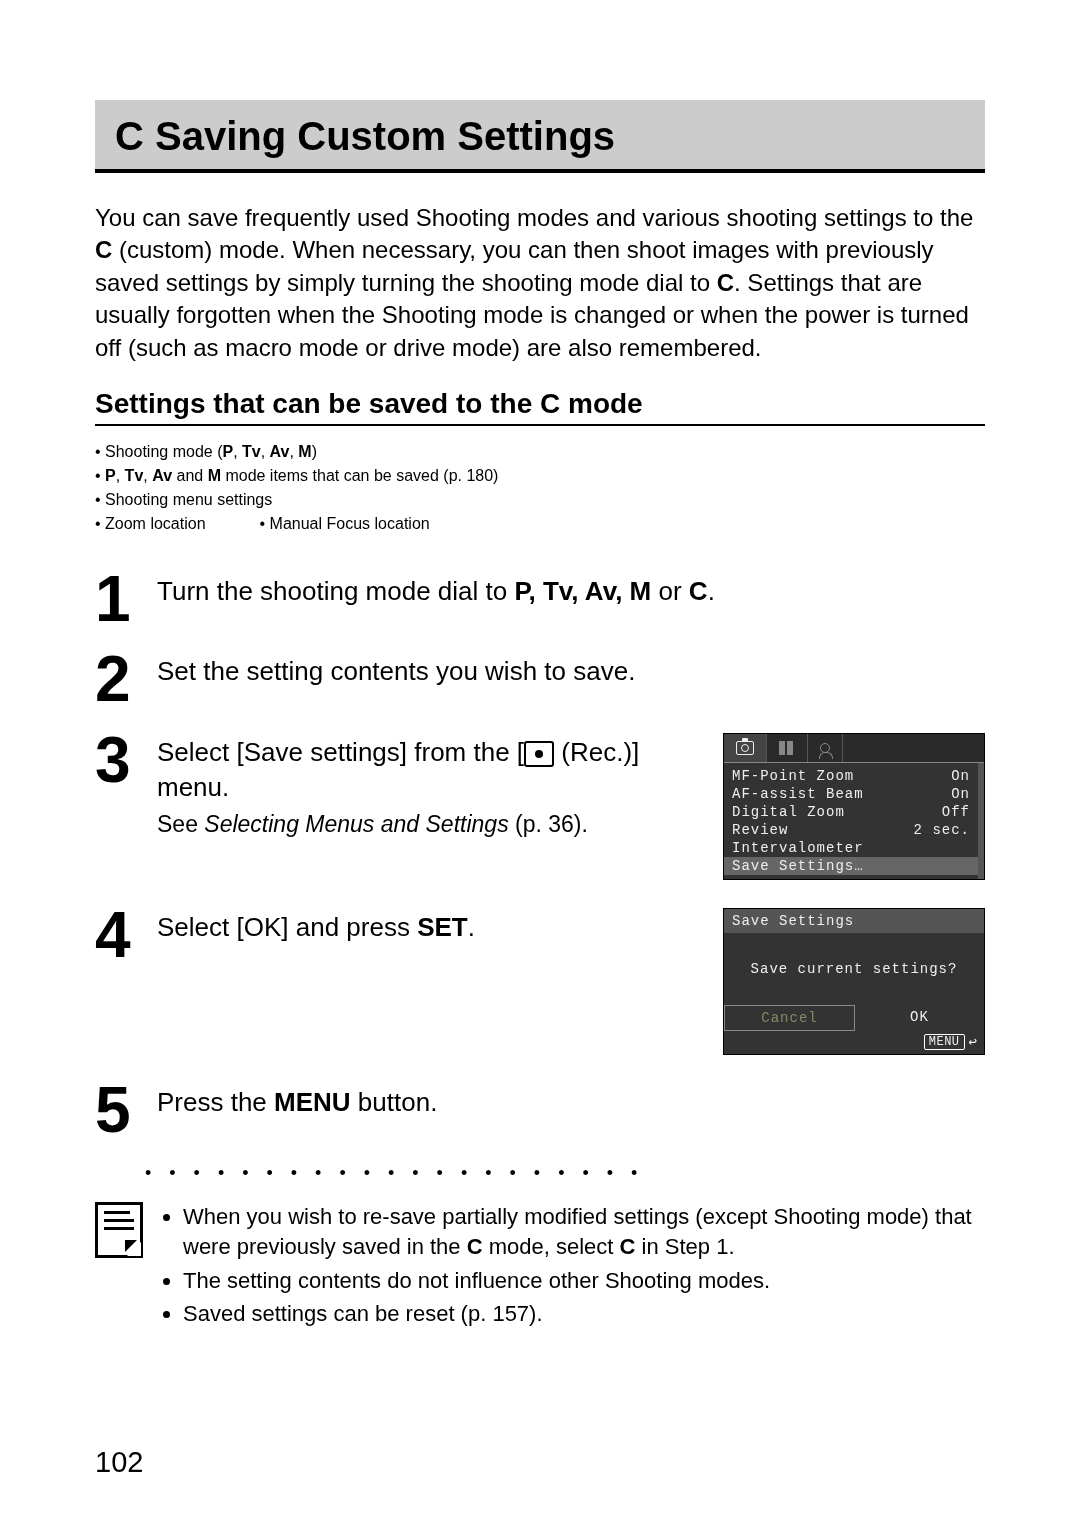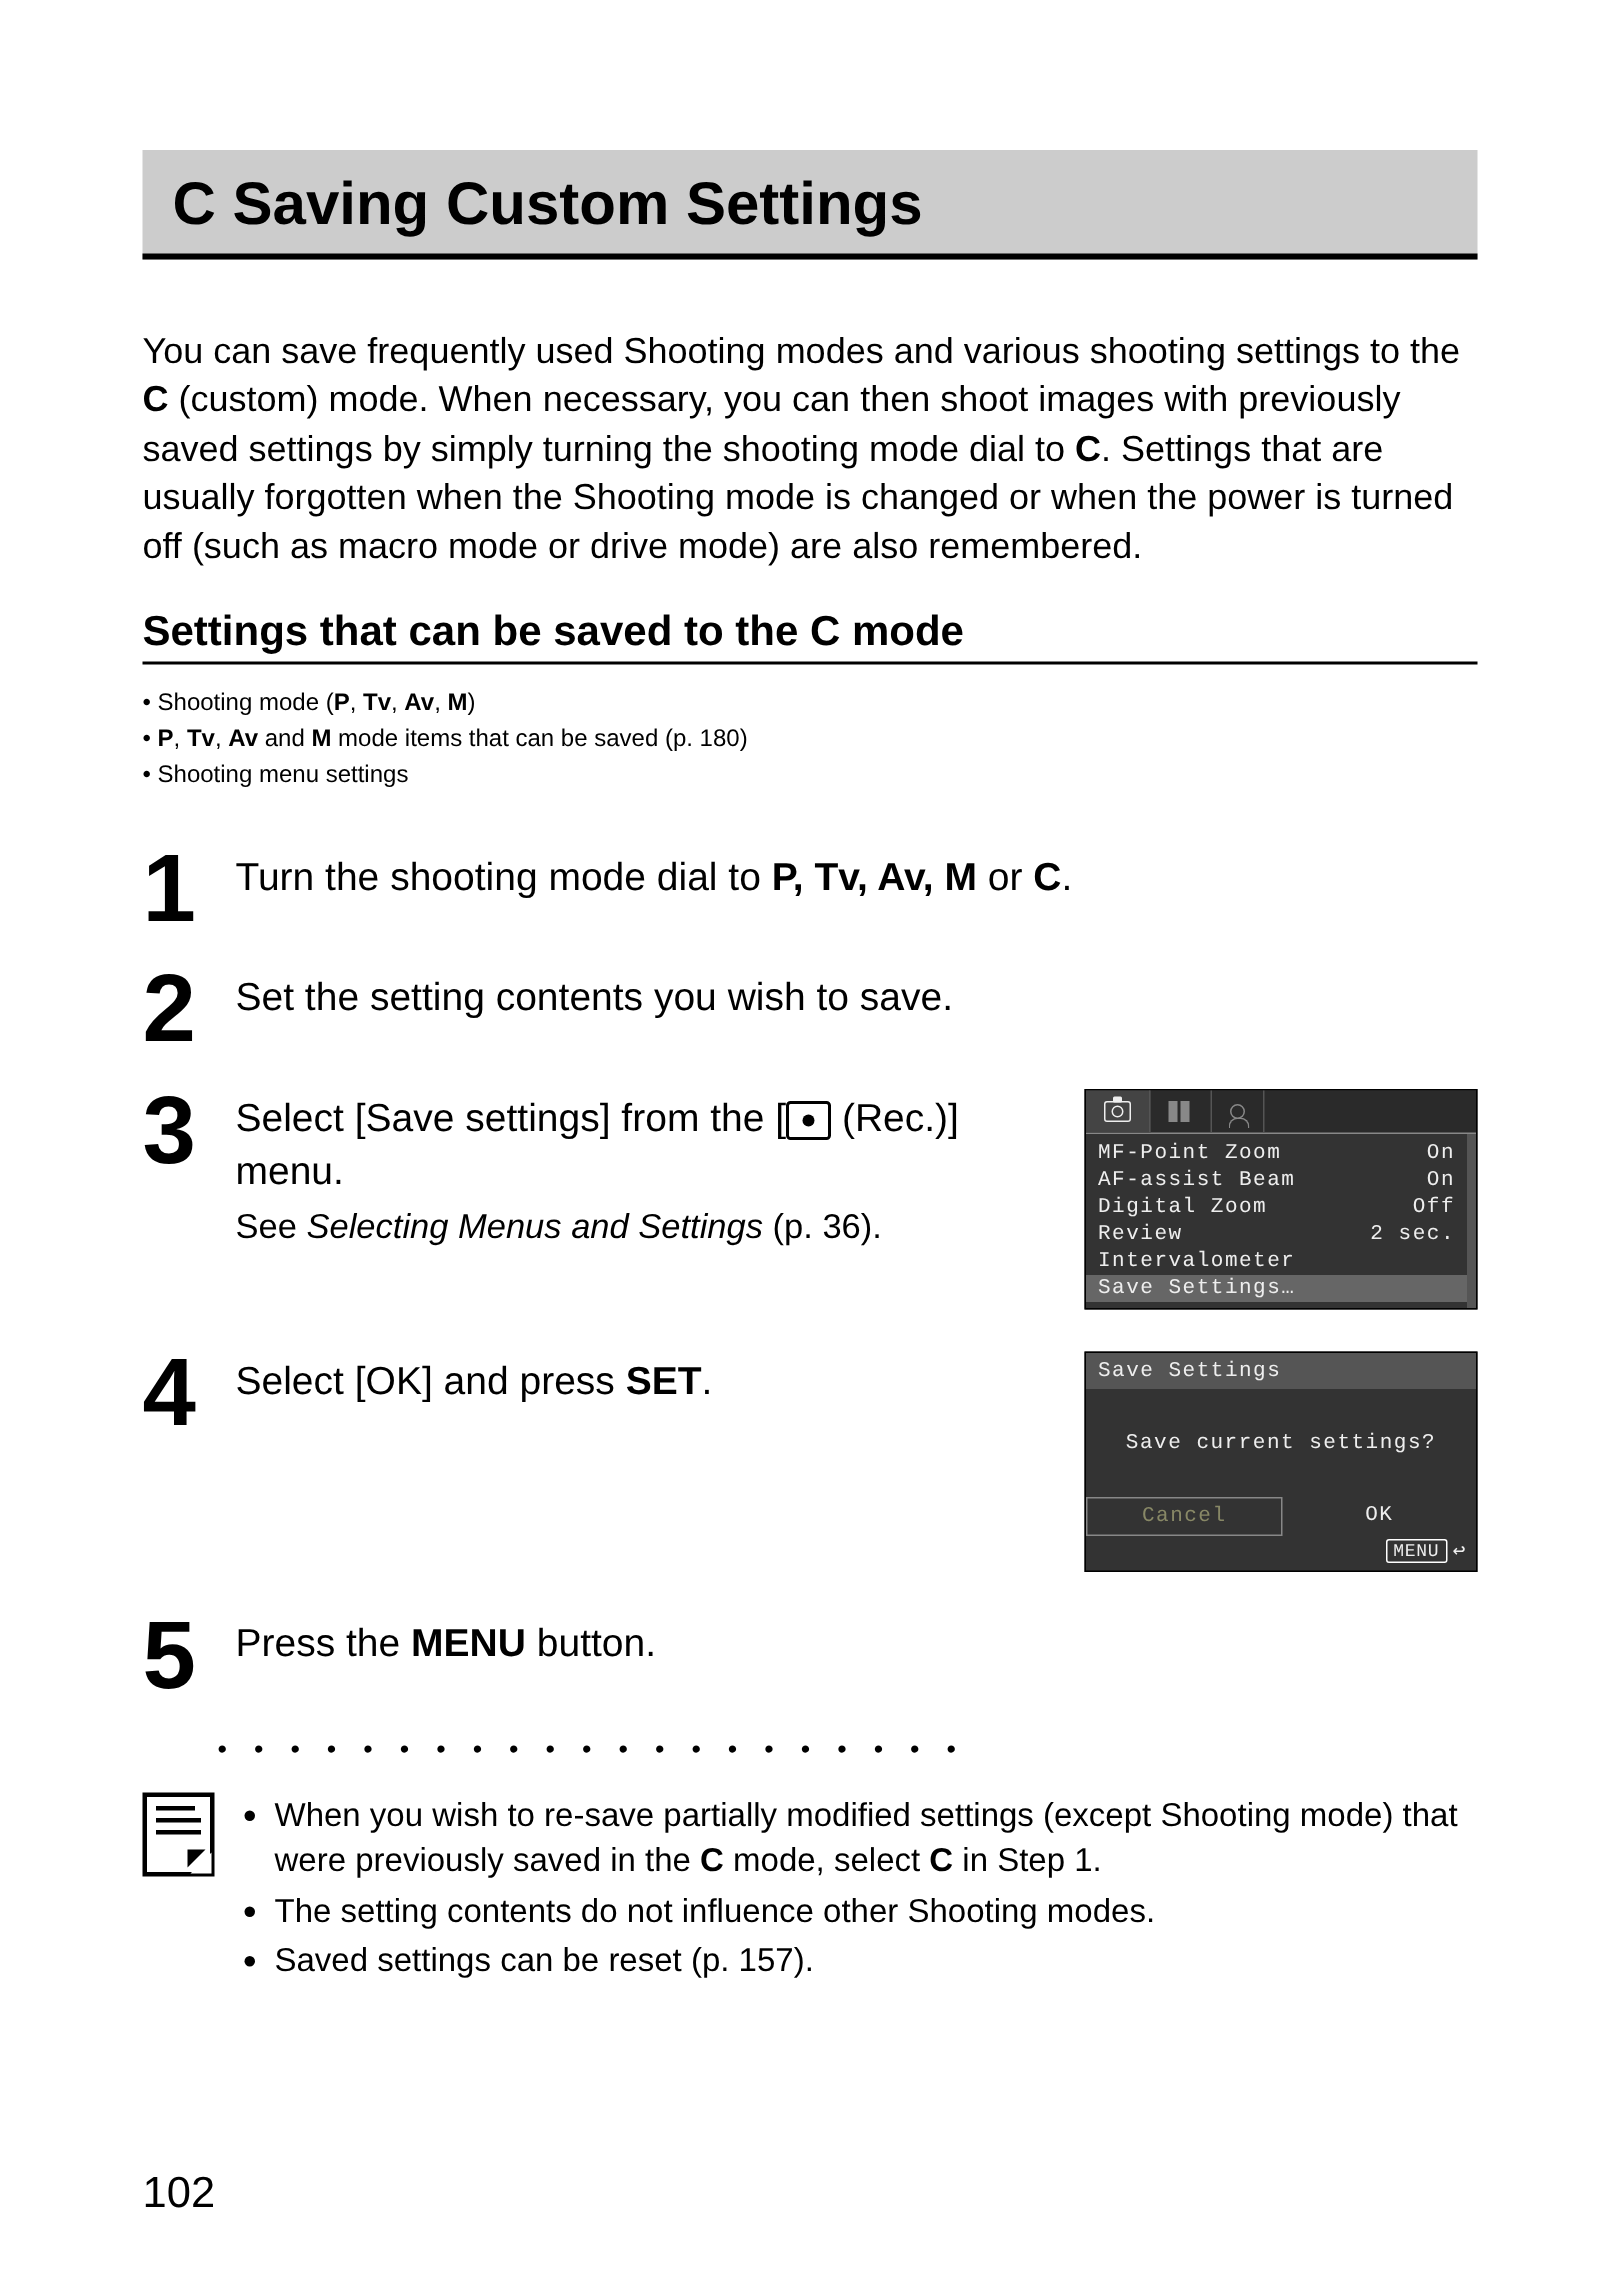--- a/index.html
+++ b/index.html
@@ -13,21 +13,21 @@
     width: 1080px;
     height: 1529px;
     position: relative;
     box-sizing: border-box;
     padding: 100px 95px 40px 95px;
   }
   .title-banner {
     background: #ccc;
     border-bottom: 4px solid #000;
     padding: 14px 20px 10px 20px;
-    margin-bottom: 46px;
+    margin-bottom: 29px;
   }
   .title-banner span {
     font-size: 40px;
     font-weight: 800;
     letter-spacing: 0px;
   }
   .intro {
     font-size: 24px;
     line-height: 1.35;
     margin-bottom: 24px;
@@ -222,20 +222,24 @@
   </div>
 
   <div class="intro">You can save frequently used Shooting modes and various shooting settings to the <b>C</b> (custom) mode. When necessary, you can then shoot images with previously saved settings by simply turning the shooting mode dial to <b>C</b>. Settings that are usually forgotten when the Shooting mode is changed or when the power is turned off (such as macro mode or drive mode) are also remembered.</div>
 
   <div class="section-heading">Settings that can be saved to the C mode</div>
 
   <div class="bullets">
     <div>• <span>Shooting mode (<b>P</b>, <b>Tv</b>, <b>Av</b>, <b>M</b>)</span></div>
     <div>• <span><b>P</b>, <b>Tv</b>, <b>Av</b> and <b>M</b> mode items that can be saved (p. 180)</span></div>
     <div>• <span>Shooting menu settings</span></div>
+    <div class="row">
+      <div>• <span>Zoom location</span></div>
+      <div>• <span>Manual Focus location</span></div>
+    </div>
   </div>
 
   <div class="step">
     <div class="step-num">1</div>
     <div class="step-body">Turn the shooting mode dial to <b>P, Tv, Av, M</b> or <b>C</b>.</div>
   </div>
 
   <div class="step">
     <div class="step-num">2</div>
     <div class="step-body">Set the setting contents you wish to save.</div>

